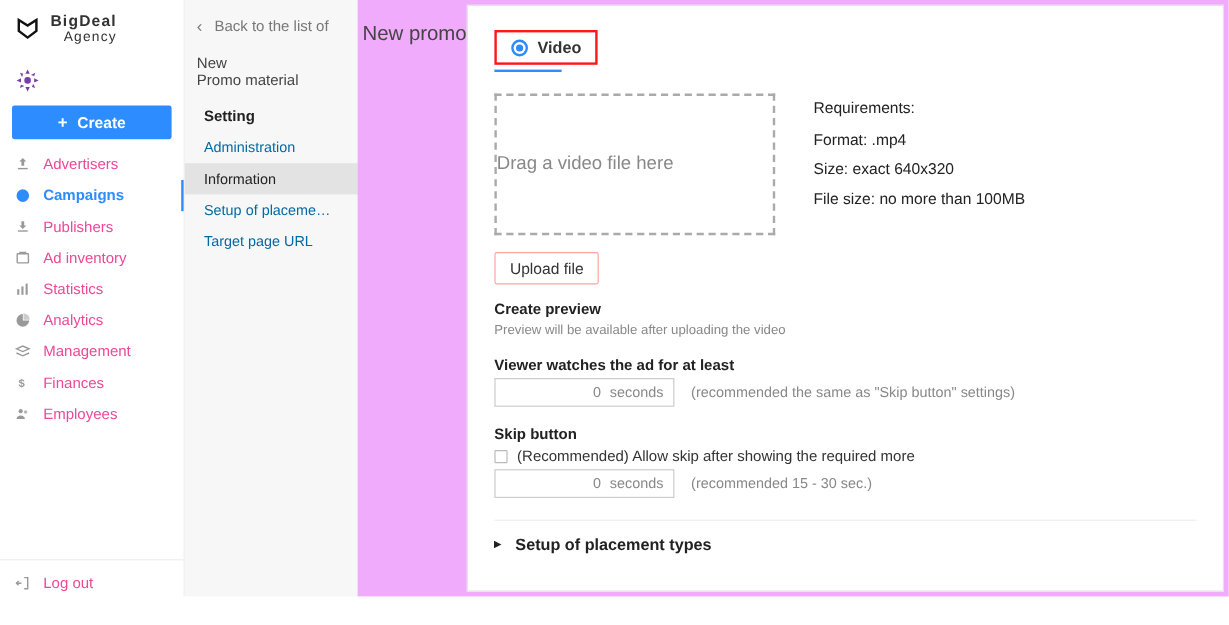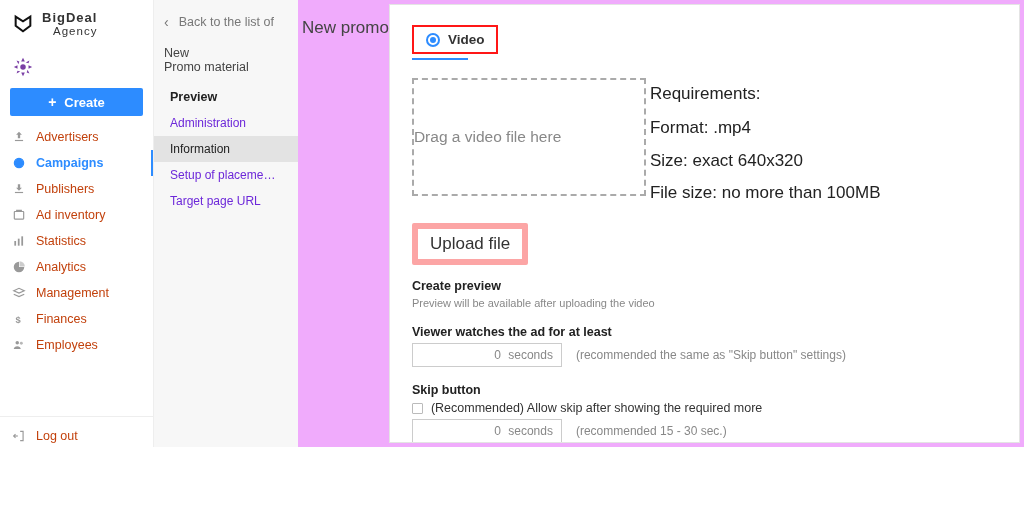--- a/index.html
+++ b/index.html
@@ -6,21 +6,21 @@
   body {
     margin: 0;
     font-family: -apple-system, BlinkMacSystemFont, "Segoe UI", Arial, sans-serif;
     font-size: 13px;
     color: #333;
     background: #fff;
     width: 1024px;
     height: 521px;
     overflow: hidden;
   }
-  .layout { display: flex; height: 447px; }
+  .layout { display: flex; height: 497px; }
 
   
   .sidebar {
     width: 154px;
     border-right: 1px solid #eee;
     display: flex;
     flex-direction: column;
   }
   .brand {
     display: flex;
@@ -55,21 +55,21 @@
     display: flex;
     align-items: center;
     justify-content: center;
     cursor: pointer;
   }
   .create-btn .plus { margin-right: 8px; font-weight: 700; font-size: 14px;}
   .nav { padding: 0; }
   .nav-item {
     display: flex; align-items: center;
     padding: 6px 12px;
-    color: #c2410c;
+    color: #ec4899;
     cursor: pointer;
     font-size: 12.5px;
   }
   .nav-item svg { width: 14px; height: 14px; flex-shrink: 0; display:block; }
   .nav-item span { margin-left: 10px; }
   .nav-item.active {
     color: #2d8cff;
     font-weight: 600;
     border-right: 2px solid #2d8cff;
   }
@@ -93,21 +93,21 @@
   .back-row .chev { font-size: 14px; margin-right: 10px; }
   .panel2 .h1 { padding: 4px 10px 0; color: #444; }
   .panel2 .h2 { padding: 0 10px 10px; color: #444; font-weight: 500;}
   .panel2 .section-head {
     padding: 6px 16px;
     color: #222;
     font-weight: 600;
   }
   .panel2 .sub {
     padding: 6px 16px;
-    color: #6d28d9;
+    color: #0369a1;
     cursor: pointer;
     font-size: 12px;
     white-space: nowrap;
     overflow: hidden;
     text-overflow: ellipsis;
   }
   .panel2 .sub.active {
     background: #e3e3e3;
     color: #222;
     font-weight: 500;
@@ -156,27 +156,27 @@
   .tab-underline { height: 2px; background: #2d8cff; width: 56px; margin: 4px 0 18px;}
   .form-row { display: flex; align-items: flex-start; margin-bottom: 14px; }
   .dropzone {
     border: 2px dashed #aaa;
     width: 234px; height: 118px;
     display: flex; align-items: center; justify-content: flex-start;
     color: #888; font-size: 15.5px;
     text-align: center;
     cursor: pointer;
   }
-  .reqs { margin-left: 4px; color: #222; font-size: 17px; line-height: 1.9; }
+  .reqs { margin-left: 32px; color: #222; font-size: 13px; line-height: 1.9; }
   .reqs .head { font-weight: 500; margin-bottom: 2px;}
   .btn-outline {
-    border: 6px solid #fca5a5;
+    border: 1px solid #fca5a5;
     background: #fff;
     padding: 5px 12px;
-    font-size: 17px;
+    font-size: 13px;
     border-radius: 2px;
     cursor: pointer;
     color: #333;
     margin-bottom: 14px;
   }
   .section {
     margin-bottom: 16px;
   }
   .section .label { font-weight: 600; font-size: 12.5px; color: #222; margin-bottom: 4px; }
   .section .hint  { font-size: 11px; color: #888; }
@@ -320,21 +320,21 @@
     </div>
   </div>
 
   <div class="panel2">
     <div class="back-row">
       <span class="chev">‹</span>
       <span>Back to the list of</span>
     </div>
     <div class="h1">New</div>
     <div class="h2">Promo material</div>
-    <div class="section-head">Preview</div>
+    <div class="section-head">Setting</div>
     <div class="sub">Administration</div>
     <div class="sub active">Information</div>
     <div class="sub">Setup of placement t...</div>
     <div class="sub">Target page URL</div>
   </div>
 
   <div class="main">
     <div class="main-title">New promo</div>
     <div class="card">
 

